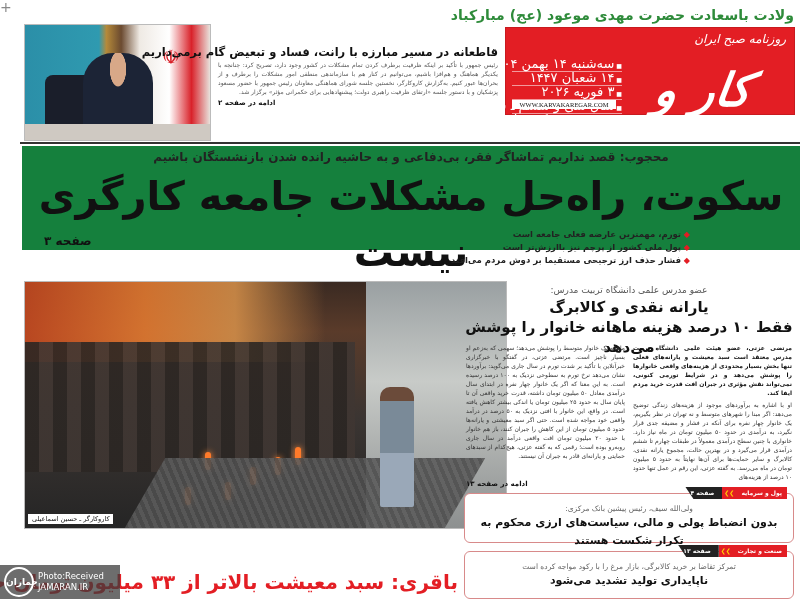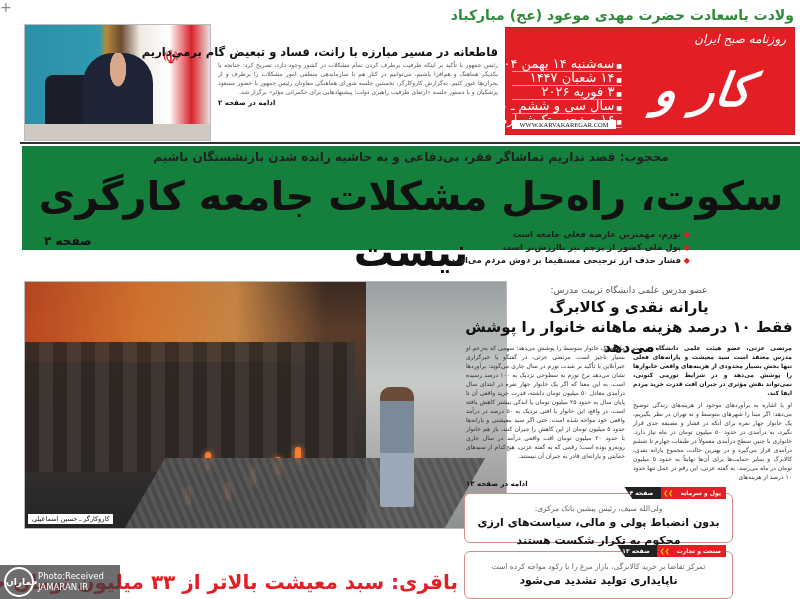--- a/index.html
+++ b/index.html
@@ -2,21 +2,21 @@
 <html><head>
 <meta charset="utf-8">
 <style>
   html,body{margin:0;padding:0;}
   body{width:800px;height:599px;background:#ffffff;position:relative;overflow:hidden;font-family:"DejaVu Sans",sans-serif;direction:rtl;color:#111;}
   .abs{position:absolute;}
   
   .greet{top:4px;right:6px;left:368px;height:22px;color:#2e8b3a;font-weight:bold;font-size:14px;text-align:right;line-height:22px;white-space:nowrap;}
   .crosshair{top:0;left:0;width:16px;height:16px;color:#888;font-size:14px;line-height:14px;direction:ltr;}
   
-  .mast{top:27px;left:505px;width:290px;height:108px;background:#e31e24;border:1px solid #c81a1f;box-sizing:border-box;}
+  .mast{top:27px;left:505px;width:290px;height:88px;background:#e31e24;border:1px solid #c81a1f;box-sizing:border-box;}
   .mast .slogan{position:absolute;top:4px;right:8px;color:#fff;font-family:"DejaVu Serif",serif;font-style:italic;font-size:12px;}
   .mast .logo{position:absolute;top:20px;right:6px;width:170px;height:84px;color:#fff;font-family:"DejaVu Serif",serif;font-weight:bold;font-size:46px;line-height:84px;text-align:center;font-style:italic;letter-spacing:-2px;transform:skewX(-8deg);}
   .mast .info{position:absolute;top:30px;left:6px;width:110px;color:#fff;font-size:13px;line-height:11px;}
   .mast .info div{border-bottom:1px solid rgba(255,255,255,0.55);white-space:nowrap;}
   .mast .info div::before{content:"■ ";font-size:6px;}
   .mast .web{position:absolute;bottom:5px;left:6px;width:104px;background:#fff;color:#111;font-family:"Liberation Serif",serif;font-size:6.5px;text-align:center;line-height:9px;direction:ltr;}
   
   .topphoto{top:24px;left:24px;width:187px;height:117px;border:1px solid #bbb;box-sizing:border-box;overflow:hidden;
     background:linear-gradient(90deg,#2b8fa8 0%,#2f9ab0 40%,#b58a3a 44%,#6b4a30 52%,#efeae4 62%,#fff 78%,#d9222a 90%,#e8e2dc 100%);}
   .topphoto .person{position:absolute;left:58px;top:28px;width:70px;height:90px;background:radial-gradient(ellipse at 50% 18%,#d8a888 0 16%,transparent 17%),linear-gradient(#1c2436,#1c2436);border-radius:30px 30px 4px 4px;}
@@ -53,21 +53,21 @@
   .watermark .wlogo{width:26px;height:26px;border:2px solid #fff;border-radius:50%;margin:0 4px;font-size:9px;text-align:center;line-height:26px;font-weight:bold;}
   .watermark .wtext{font-size:8.5px;line-height:11px;}
   
   .interview{top:283px;left:462px;width:334px;height:200px;}
   .interview .kicker{font-size:9px;color:#555;text-align:center;line-height:14px;}
   .interview .h1{font-size:15px;font-weight:bold;text-align:center;line-height:20px;}
   .interview .cols{position:absolute;top:60px;left:4px;right:4px;display:flex;gap:8px;}
   .interview .col{flex:1;font-size:6px;line-height:9px;color:#333;text-align:justify;}
   .interview .cont{position:absolute;top:194px;left:4px;}
   
-  .box{left:464px;width:269px;border:1px solid #d88a8a;border-radius:6px;box-sizing:border-box;background:#fff;}
+  .box{left:464px;width:330px;border:1px solid #d88a8a;border-radius:6px;box-sizing:border-box;background:#fff;}
   .box1{top:493px;height:50px;}
   .box2{top:551px;height:48px;}
   .box .tag{position:absolute;top:-7px;right:6px;height:12px;display:flex;align-items:stretch;font-size:6px;font-weight:bold;direction:rtl;}
   .box .tag .sec{background:#e31e24;color:#fff;padding:0 5px;line-height:12px;}
   .box .tag .chev{background:#e31e24;color:#ffd200;padding:0 2px;line-height:12px;}
   .box .tag .pg{background:#222;color:#fff;padding:0 8px 0 5px;line-height:12px;clip-path:polygon(0 0,100% 0,100% 100%,8px 100%);}
   .box .k{margin-top:9px;font-size:7.5px;color:#666;text-align:center;line-height:11px;}
   .box .t{font-size:11px;font-weight:bold;text-align:center;line-height:18px;}
 </style>
 </head>

